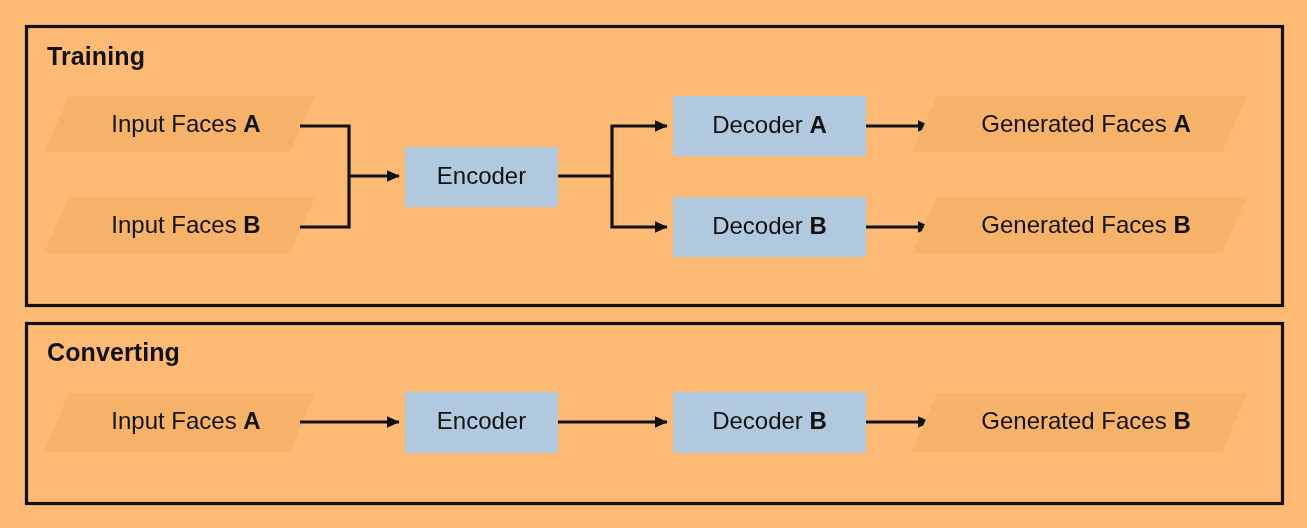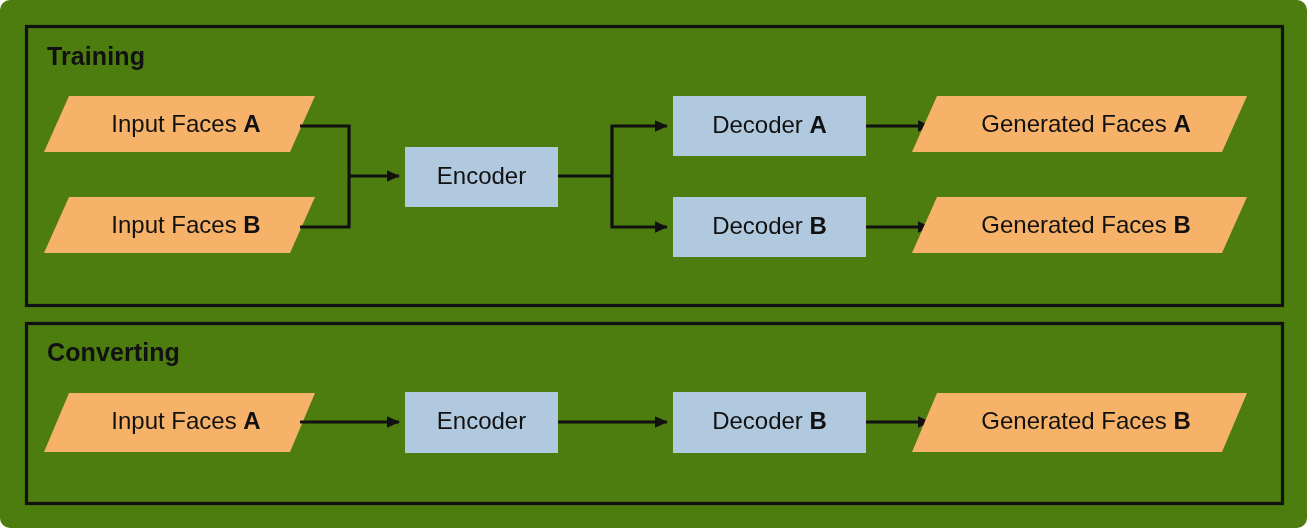--- a/index.html
+++ b/index.html
@@ -55,21 +55,21 @@
     stroke: #111111;
     stroke-width: 3.2;
     fill: none;
     stroke-linecap: butt;
     stroke-linejoin: miter;
   }
 </style>
 </head>
 <body>
 
-<div id="canvas" style="background: #4d7c0f; border-radius: 10px;">
+<div id="canvas" style="background: #fdba74;">
   <svg class="diagram" viewBox="0 0 1307 528" xmlns="http://www.w3.org/2000/svg">
 
     <defs>
       <marker id="arrowhead" viewBox="0 0 10 10" refX="9.4" refY="5" markerWidth="4.1" markerHeight="4.1" orient="auto-start-reverse" markerUnits="strokeWidth">
         <path d="M 0 0.5 L 10 5 L 0 9.5 z" fill="#111111"></path>
       </marker>
     </defs>
 
     <g>
       <rect class="panel-frame" x="26.5" y="26.5" width="1256" height="279"></rect>

